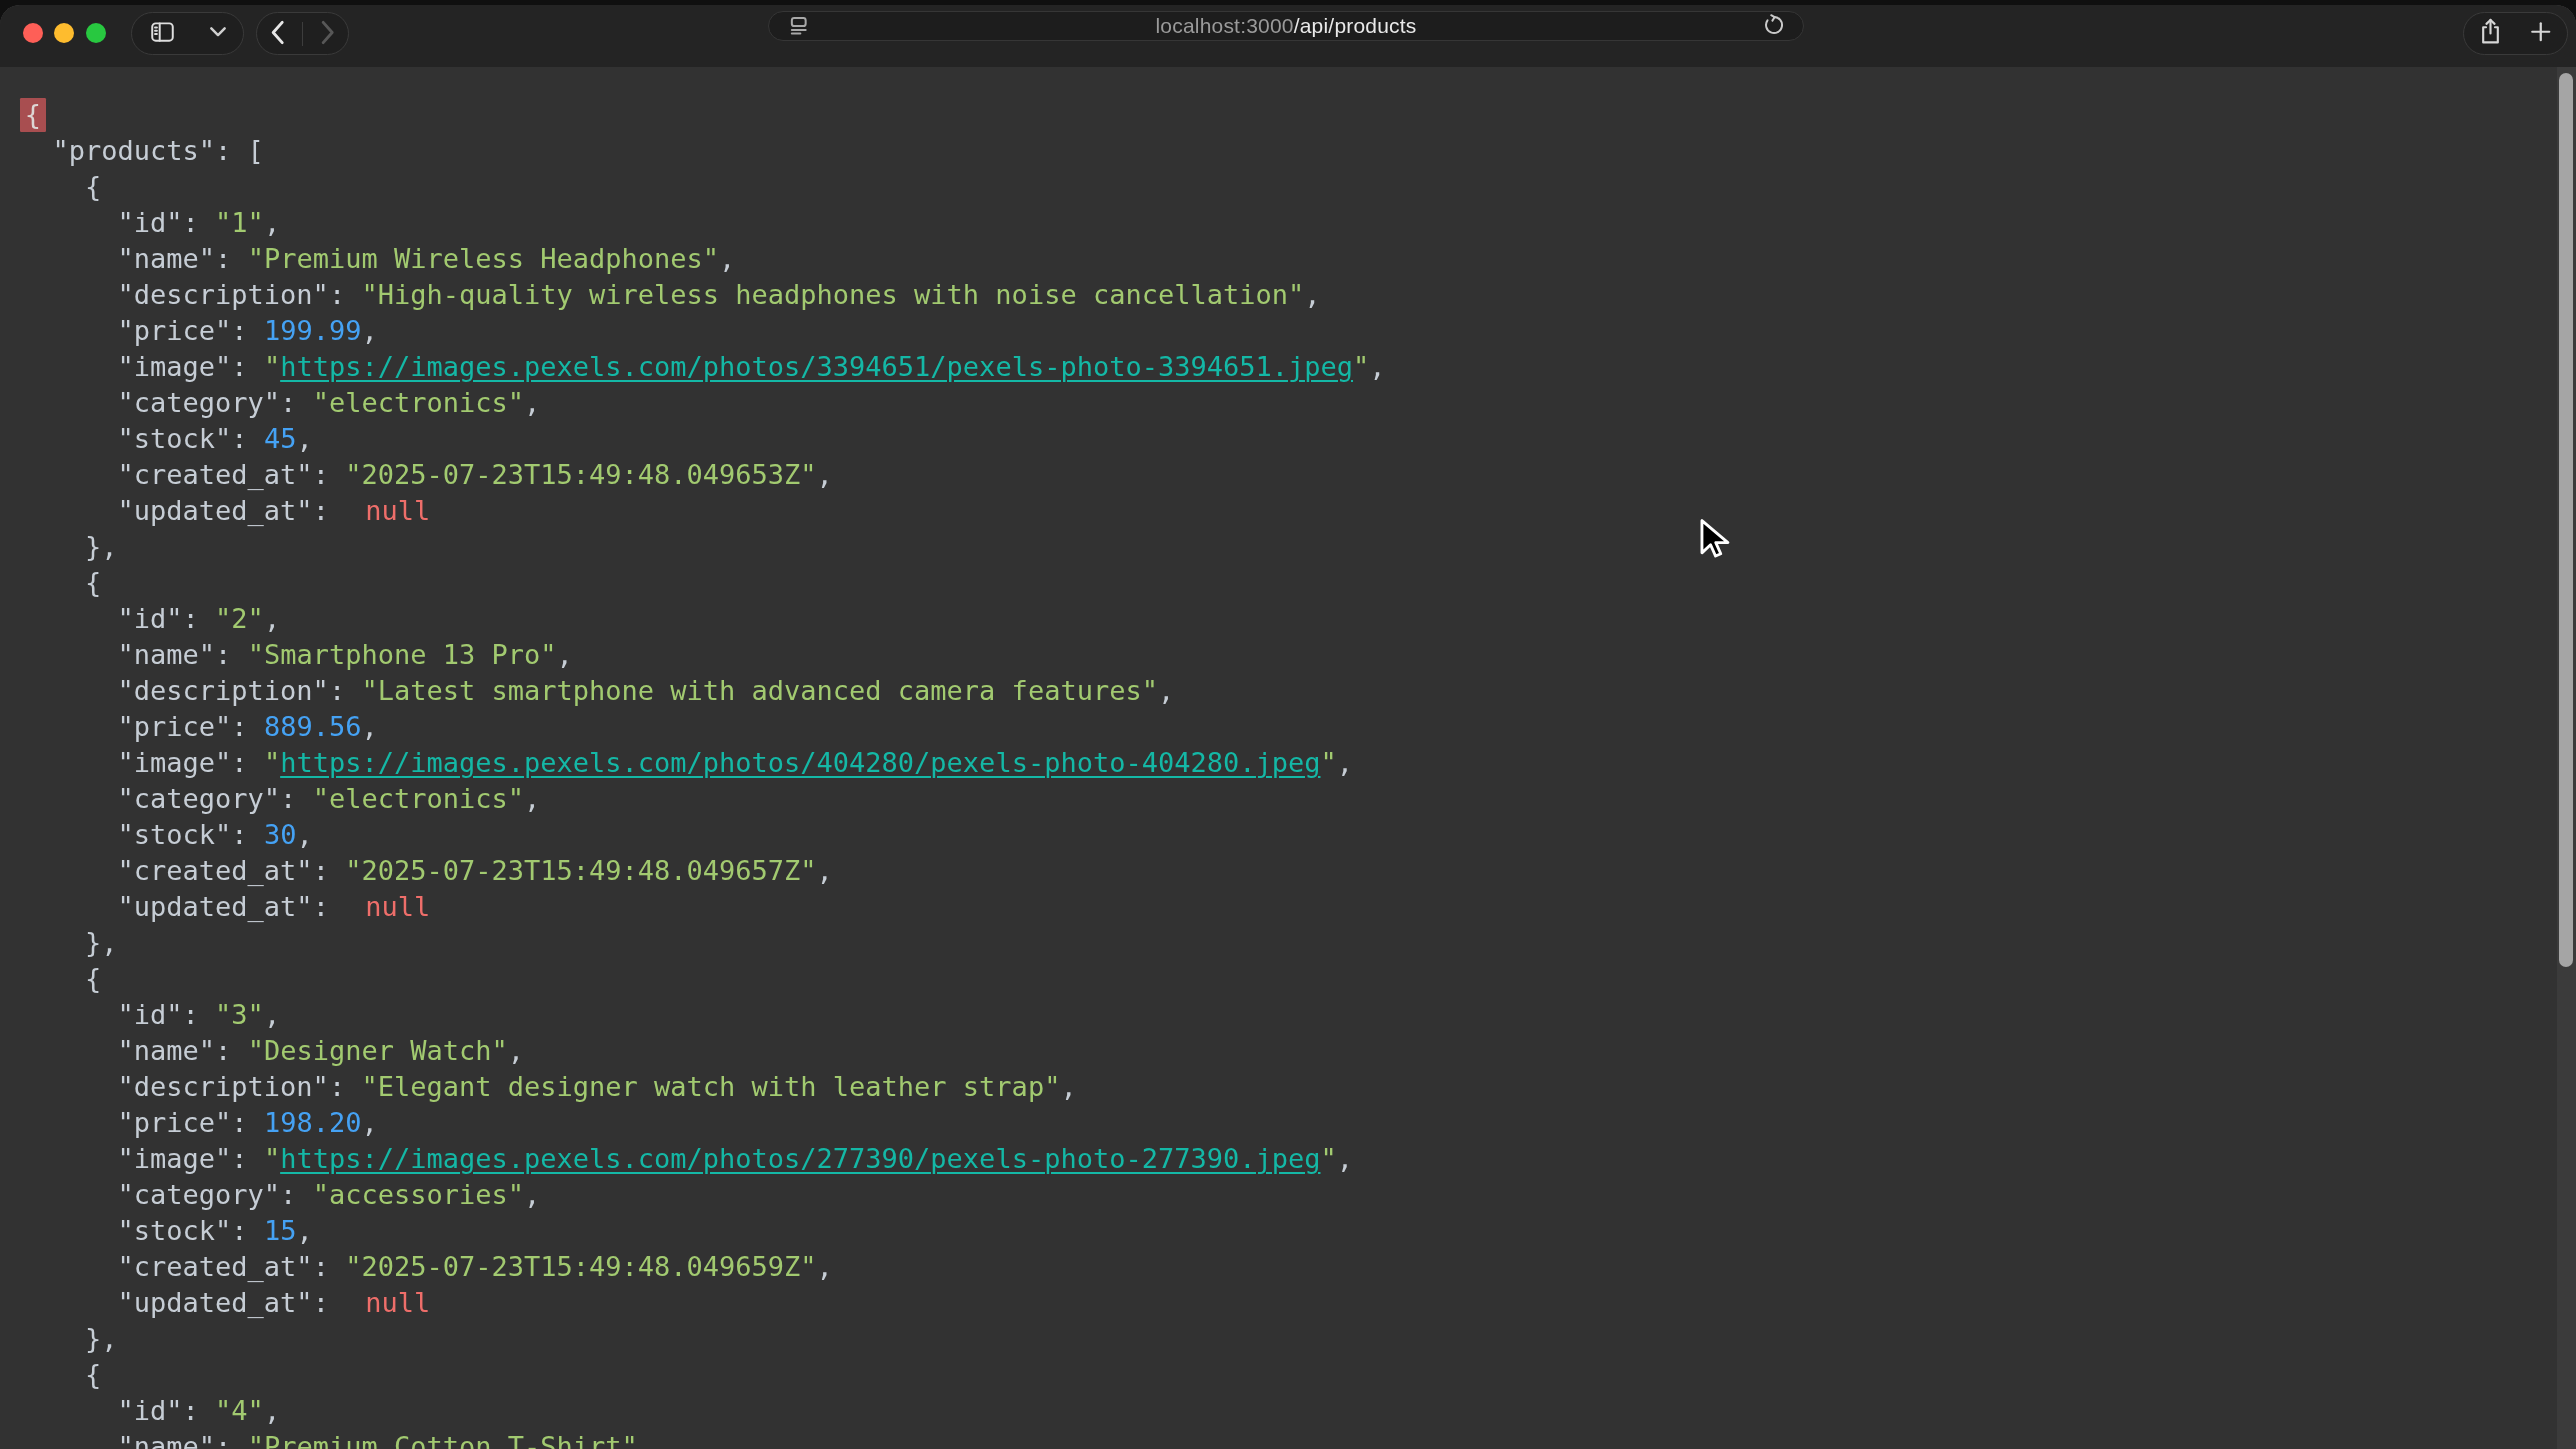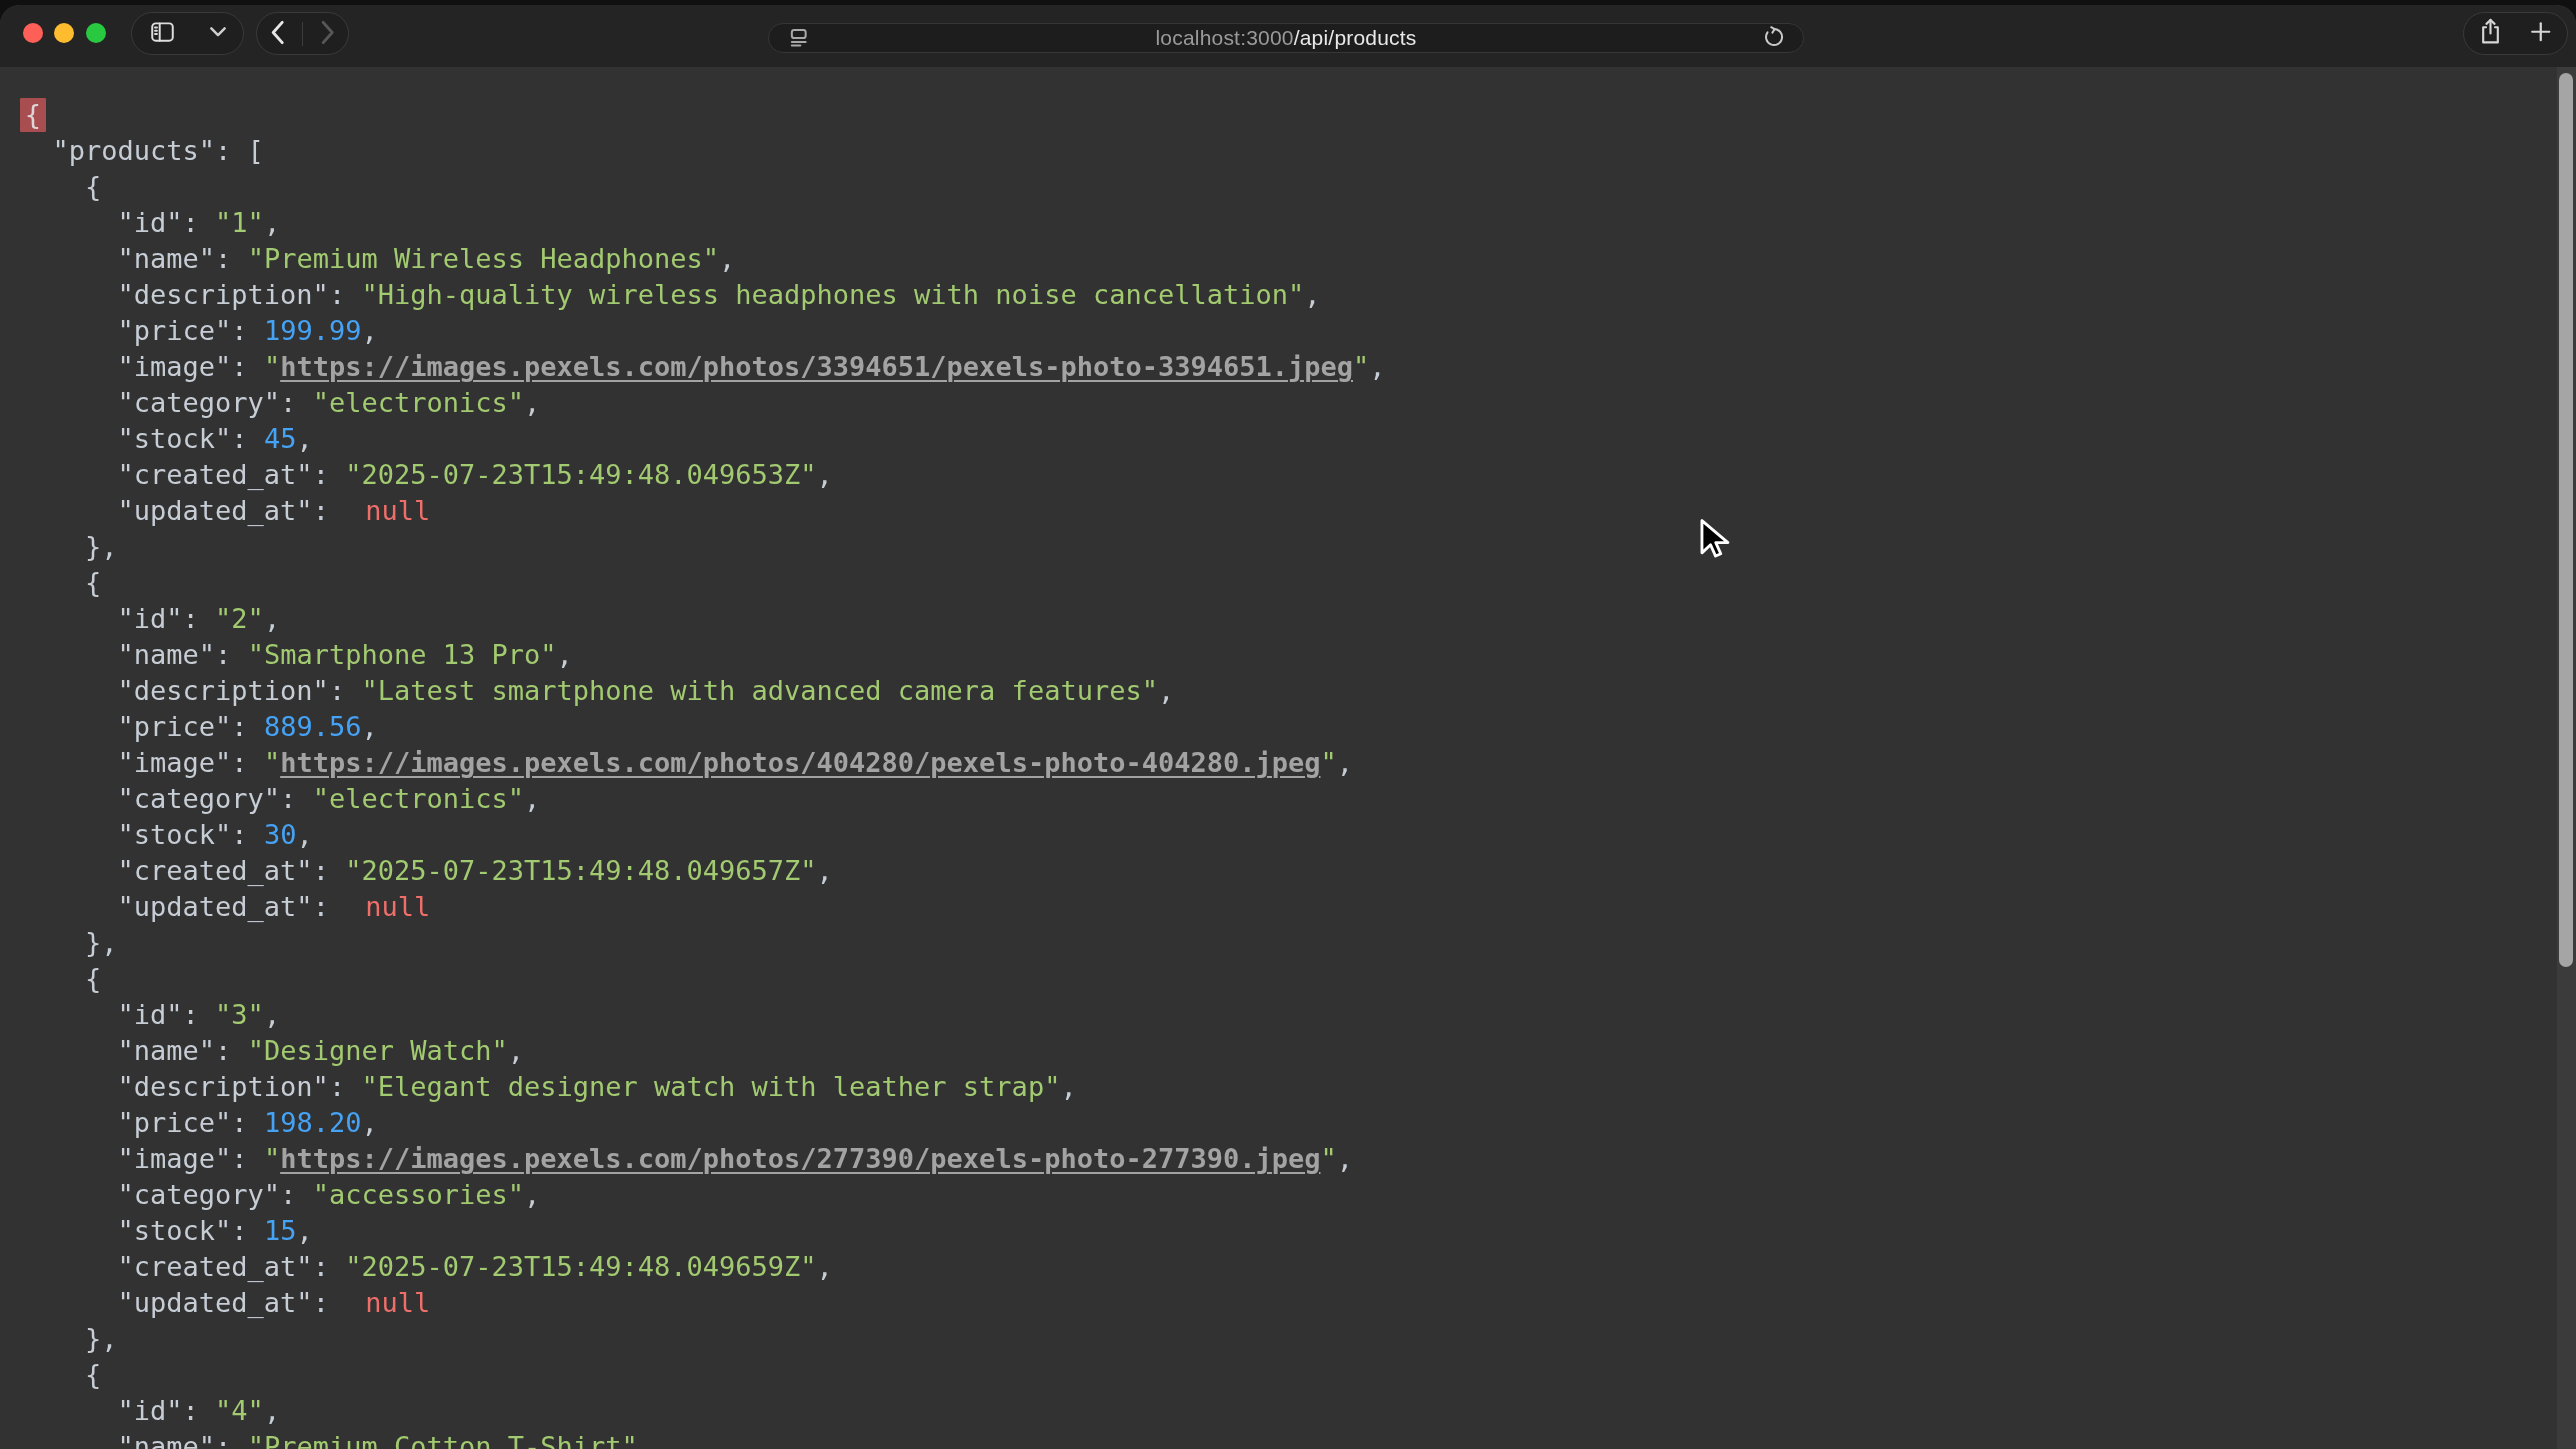--- a/index.html
+++ b/index.html
@@ -36,21 +36,21 @@
     background:rgba(0,0,0,0.12);
     display:flex;align-items:center;justify-content:space-around;
     box-sizing:border-box;
   }
   .pill-sidebar{left:131px;width:113px;padding:0 14.8px;justify-content:space-between;}
   .pill-nav{left:256px;width:93px;padding:0 12px;justify-content:space-between;}
   .pill-share{left:2463px;width:105px;padding:0 13.4px;justify-content:space-between;}
   .nav-divider{width:1.3px;height:24px;background:#3d3d3d;}
 
   .urlbar{
-    position:absolute;left:768px;top:18px;width:1036px;height:30px;
+    position:absolute;left:768px;top:6px;width:1036px;height:30px;
     background:#1d1d1d;border:1.3px solid #363636;border-radius:24px;
     box-sizing:border-box;
     display:flex;align-items:center;
   }
   .urlbar .lefticon{position:absolute;left:17.4px;top:50%;transform:translateY(-50%);}
   .urlbar .righticon{position:absolute;right:17.4px;top:50%;transform:translateY(-50%);}
   .urltext{
     width:100%;text-align:center;
     font-size:21px;letter-spacing:0.2px;
     white-space:nowrap;
@@ -70,21 +70,21 @@
     font-family:"DejaVu Sans Mono","Liberation Mono",monospace;
     font-size:27px;line-height:36px;
     color:#c6cdd5;
     white-space:pre;
   }
   .p{color:#c6cdd5;}
   .k{color:#c6cdd5;}
   .s{color:#a2ca70;}
   .n{color:#45a2f4;text-align:right;}
   .z{color:#ee6e6a;margin-left:20px;}
-  .u{color:#a3a3a3;text-decoration:underline;text-underline-offset:4px;text-decoration-thickness:1.7px;font-weight:bold;}
+  .u{color:#14b8a6;text-decoration:underline;text-underline-offset:4px;text-decoration-thickness:1.7px;}
   .hl{background:#a84e50;color:#ddd6d4;padding:0.7px 4.7px 2px 4.7px;border-radius:1.3px;}
 
   
   .sb-track{position:absolute;right:0;top:0;bottom:0;width:19px;background:#3b3b3b;}
   .sb-thumb{position:absolute;left:2px;top:5.4px;width:14px;height:894px;background:#a5a5a5;border-radius:7.4px;}
 
   
   .cursor{position:absolute;left:1693px;top:517px;}
 </style>
 </head>

